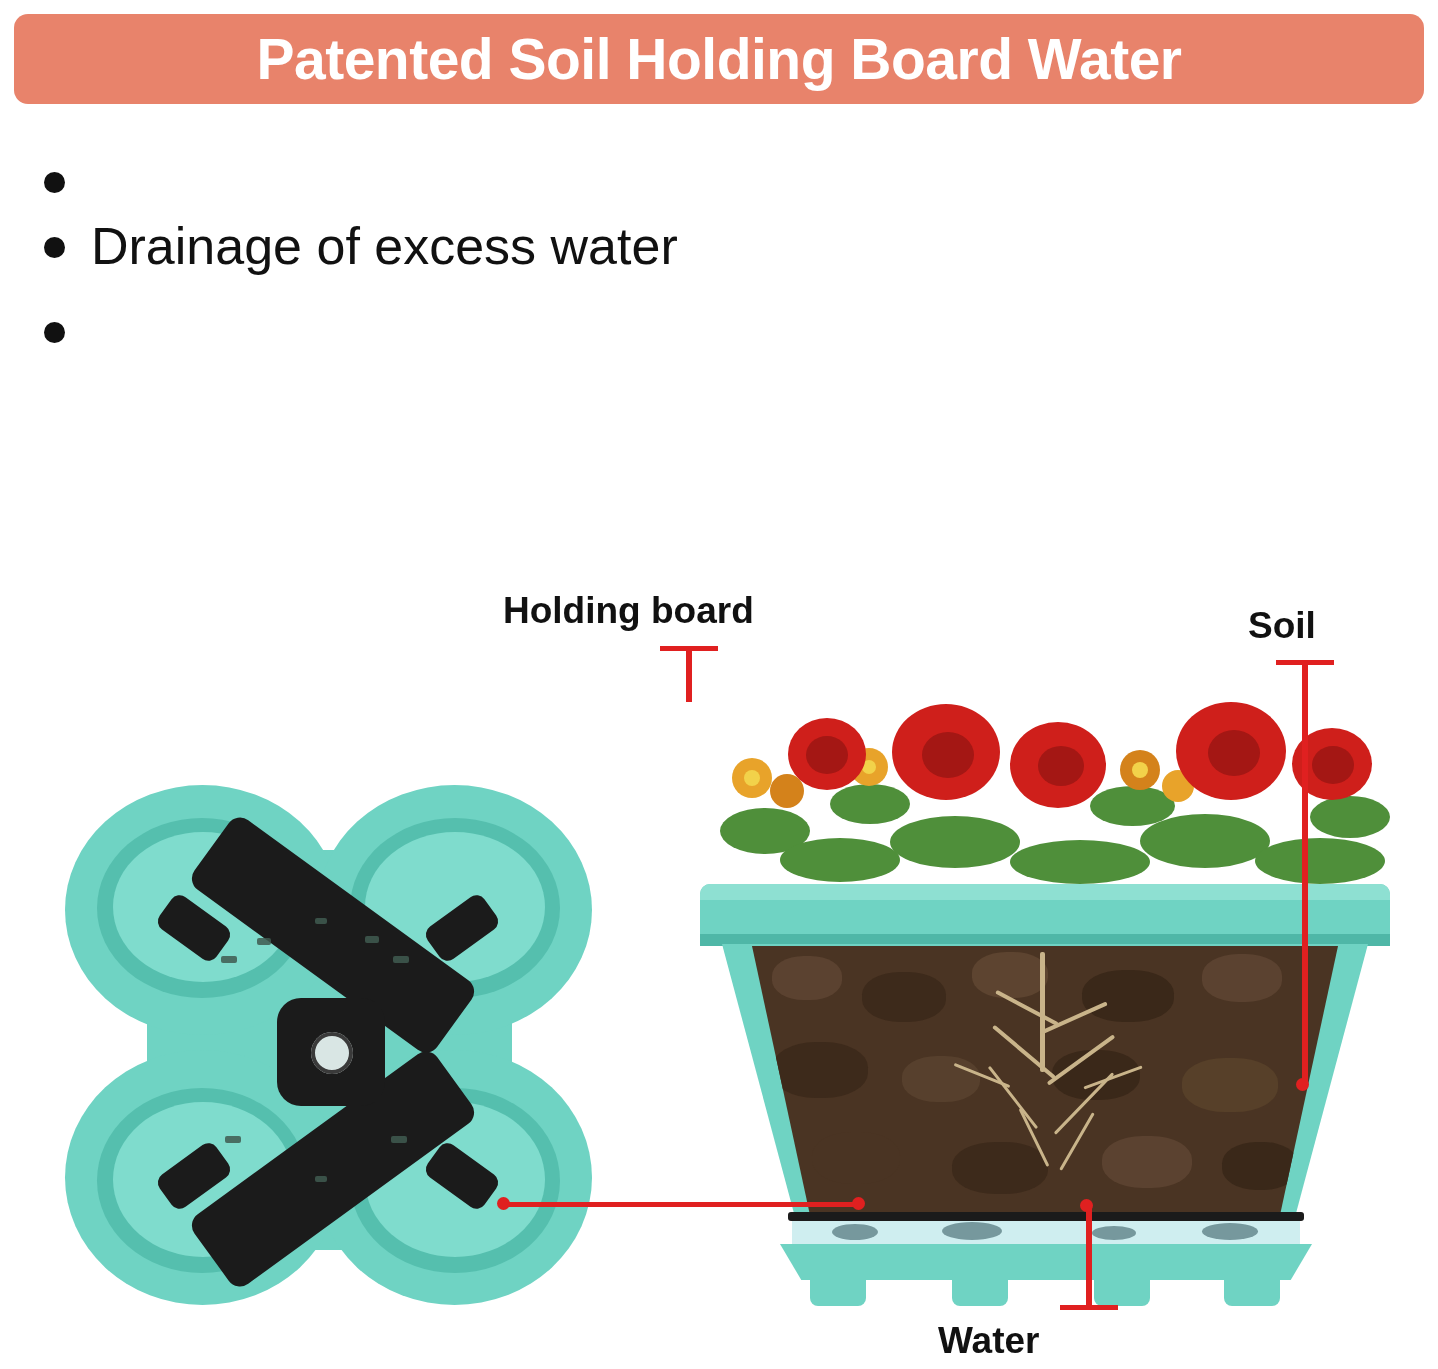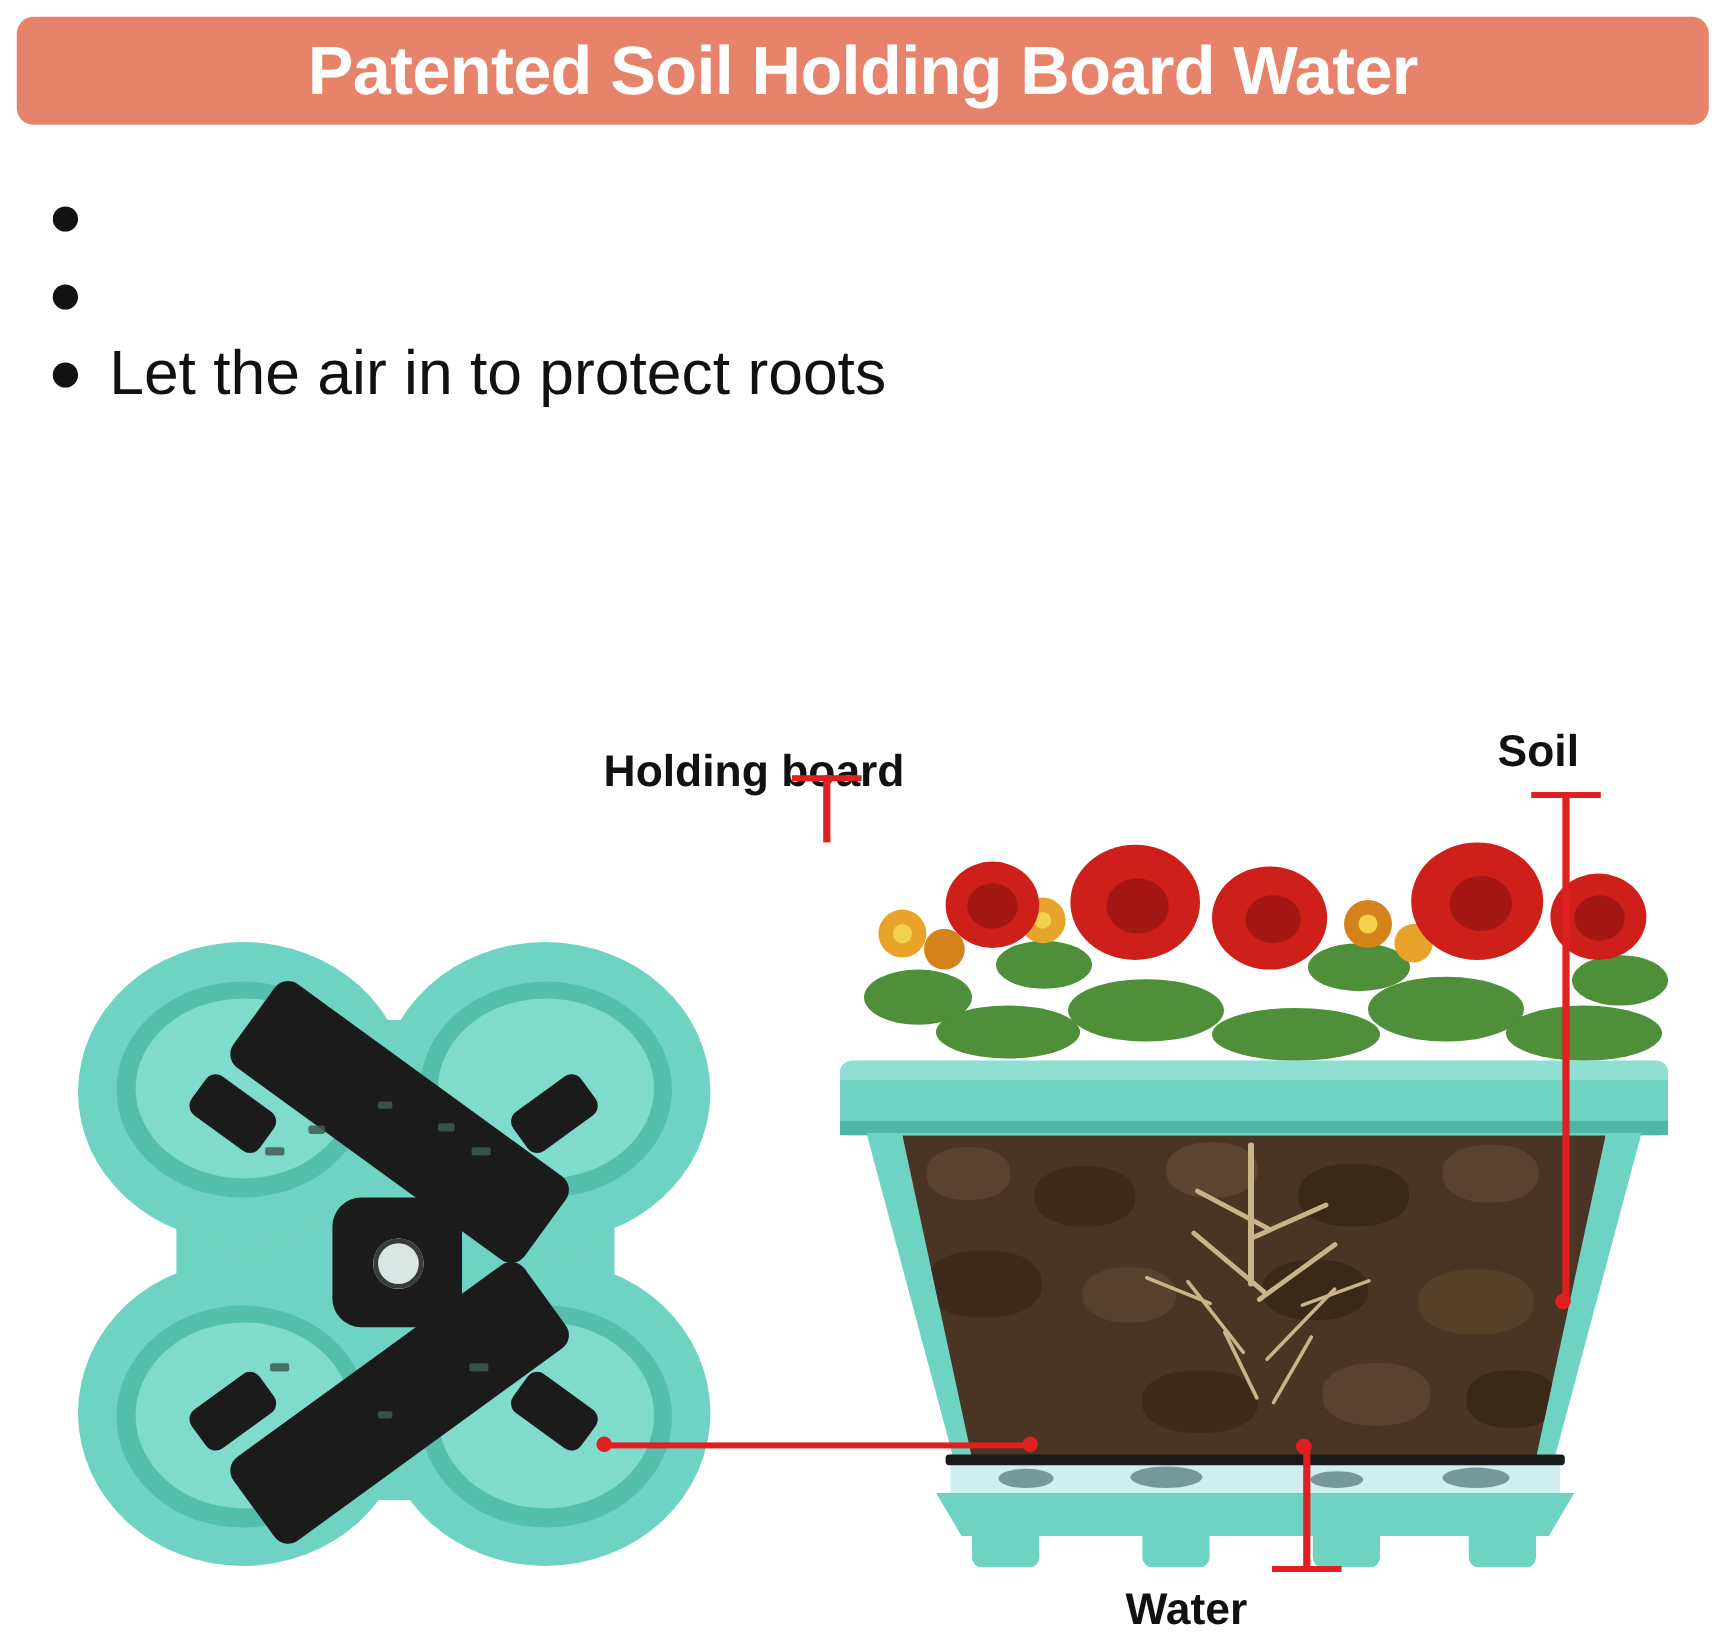--- a/index.html
+++ b/index.html
@@ -75,21 +75,21 @@
   }
 
   
   .fig-label {
     position: absolute;
     font-size: 37px;
     font-weight: bold;
     color: #111111;
     white-space: nowrap;
   }
-  .lbl-holding { left: 503px; top: 70px; margin-top: 32px; }
+  .lbl-holding { left: 503px; top: 70px; }
   .lbl-soil    { left: 1248px; top: 85px; }
   .lbl-water   { left: 938px; top: 800px; }
 
   
   .leader {
     position: absolute;
     background: #e02020;
   }
   .dot {
     position: absolute;
@@ -323,24 +323,24 @@
 <div class="banner">
   <div class="banner-title">Patented Soil Holding Board Water</div>
 </div>
 
 <div class="bullets">
   <div class="bullet-row">
     <div class="bullet-dot"></div>
   </div>
   <div class="bullet-row">
     <div class="bullet-dot"></div>
+    <div class="bullet-text">Drainage of excess water</div>
   </div>
   <div class="bullet-row">
     <div class="bullet-dot"></div>
-    <div class="bullet-text">Let the air in to protect roots</div>
   </div>
 </div>
 
 <div class="figure">
 
   <div class="topview">
     <div class="tv-core"></div>
     <div class="lobe tv-l1"></div>
     <div class="lobe tv-l2"></div>
     <div class="lobe tv-l3"></div>

